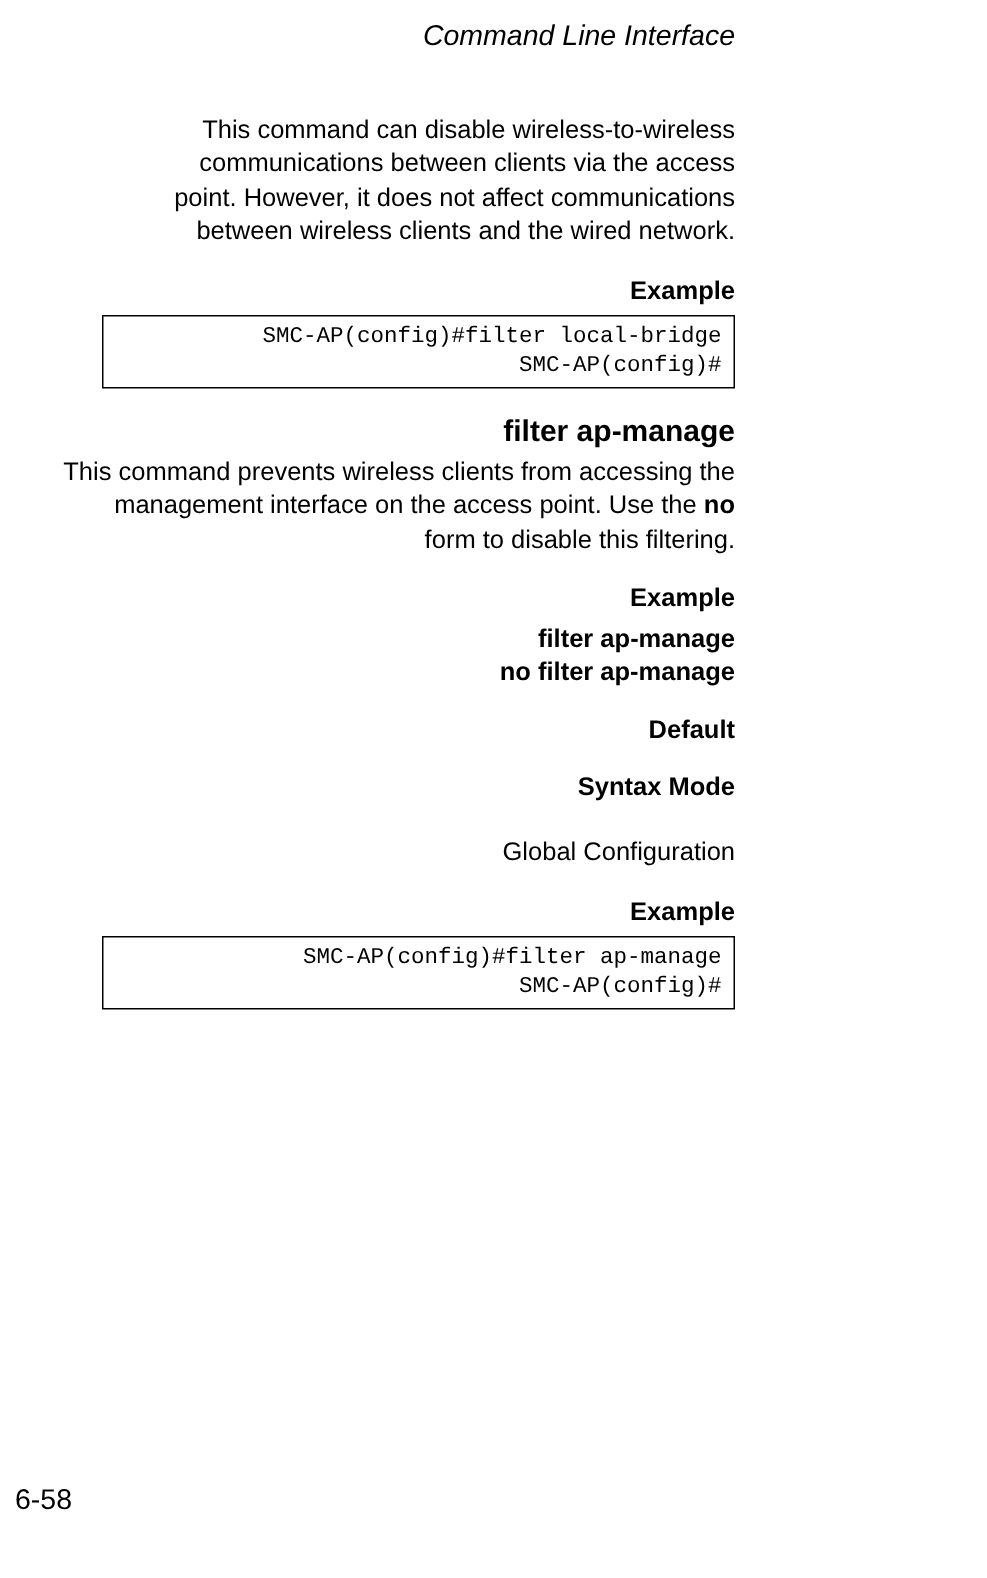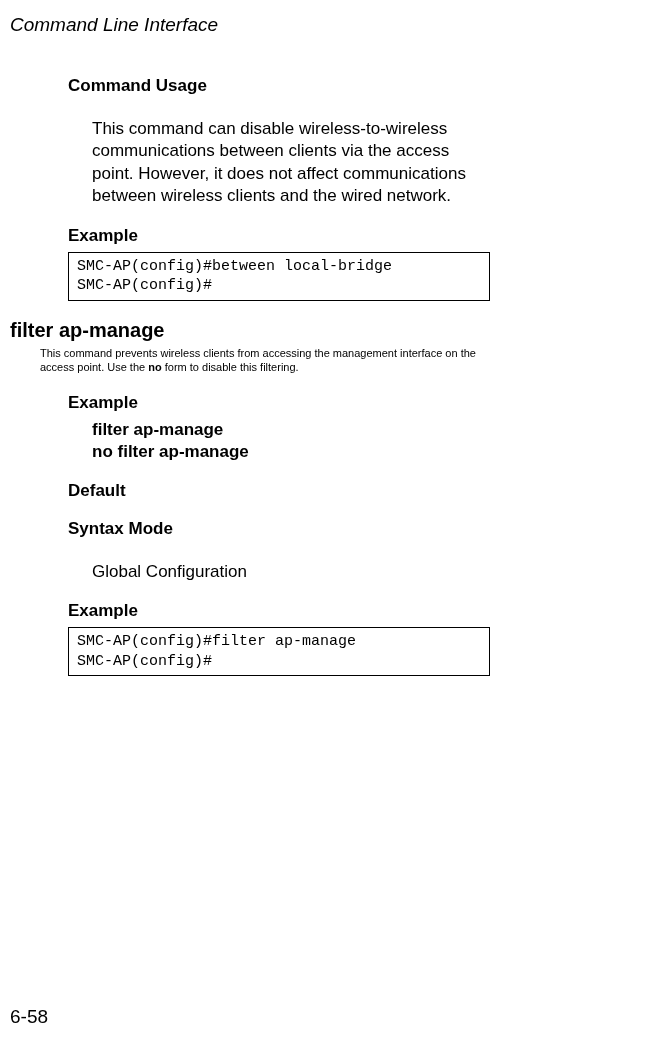--- a/index.html
+++ b/index.html
@@ -12,20 +12,21 @@
     color: #000;
     background: #fff;
     position: relative;
   }
   .page {
     width: 520px;
     height: 1052px;
     position: relative;
     box-sizing: border-box;
     padding: 14px 30px 0 0;
+    text-align: right;
   }
   .running-head {
     font-style: italic;
     font-size: 19px;
     margin: 0 0 40px 10px;
     font-family: Arial, Helvetica, sans-serif;
   }
   .section {
     margin-left: 68px;
   }
@@ -38,21 +39,21 @@
     font-size: 17px;
     line-height: 1.32;
     margin: 22px 0 6px 24px;
   }
   .h-cmd {
     font-weight: bold;
     font-size: 20px;
     margin: 18px 0 4px 10px;
   }
   .intro {
-    font-size: 11px;
+    font-size: 17px;
     line-height: 1.32;
     margin: 4px 0 10px 40px;
   }
   .codebox {
     border: 1.5px solid #000;
     font-family: "Courier New", Courier, monospace;
     font-size: 15px;
     line-height: 1.3;
     padding: 4px 8px 4px 8px;
     margin: 4px 0 8px 0;
@@ -60,38 +61,37 @@
   }
   .syntax-lines {
     font-weight: bold;
     font-size: 17px;
     line-height: 1.3;
     margin: 4px 0 4px 24px;
   }
   .pagenum {
     position: absolute;
     left: 10px;
-    bottom: 24px;
+    bottom: 40px;
     font-size: 19px;
     font-family: Arial, Helvetica, sans-serif;
   }
   .bold { font-weight: bold; }
 </style>
 </head>
 <body>
 
 <div class="page">
 
   <div class="running-head">Command Line Interface</div>
 
   <div class="section">
-    <div class="h-sub">Command Usage</div>
     <div class="body-text">This command can disable wireless-to-wireless communications between clients via the access point. However, it does not affect communications between wireless clients and the wired network.</div>
     <div class="h-sub">Example</div>
-    <div class="codebox">SMC-AP(config)#between local-bridge
+    <div class="codebox">SMC-AP(config)#filter local-bridge
 SMC-AP(config)#</div>
   </div>
 
   <div class="h-cmd">filter ap-manage</div>
 
   <div class="intro">
     <span>This command prevents wireless clients from accessing the management interface on the access point. Use the </span><span class="bold">no</span><span> form to disable this filtering.</span>
   </div>
 
   <div class="section">

